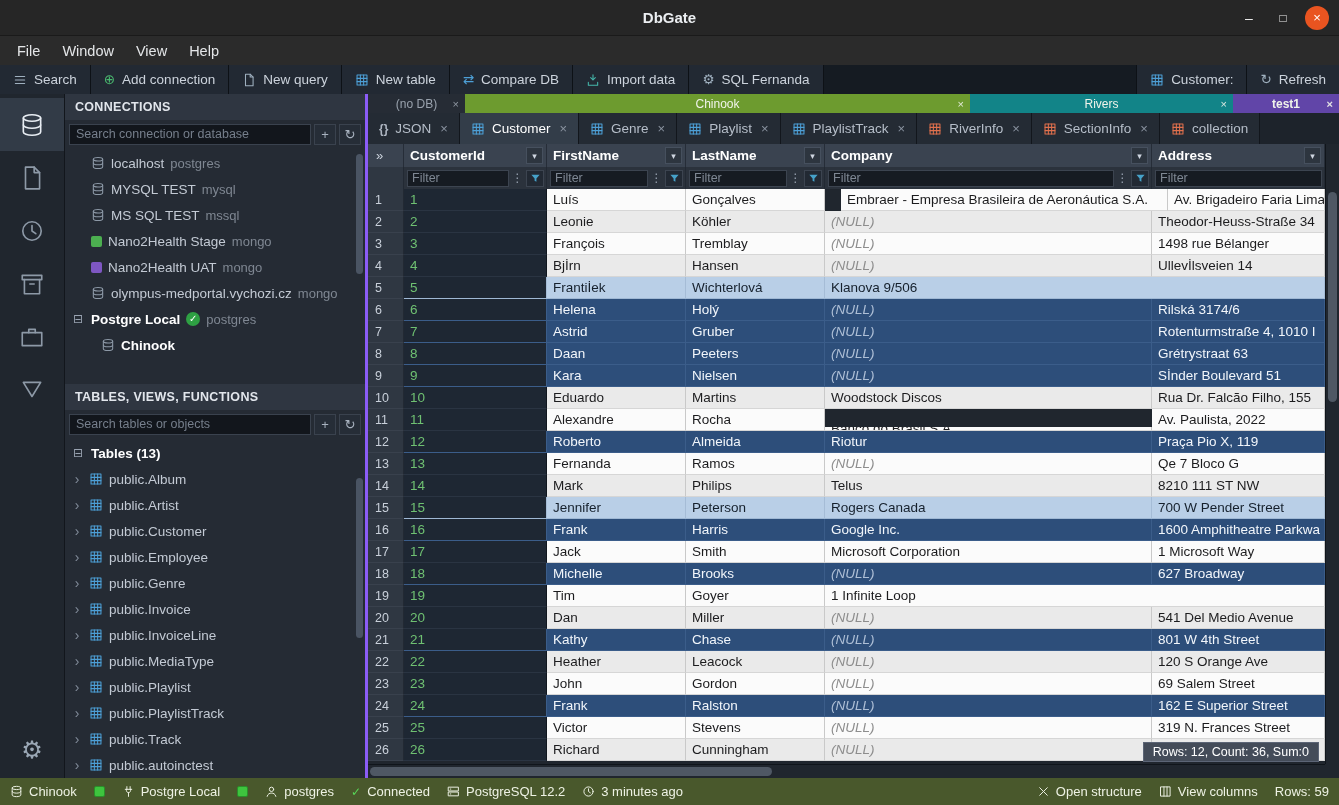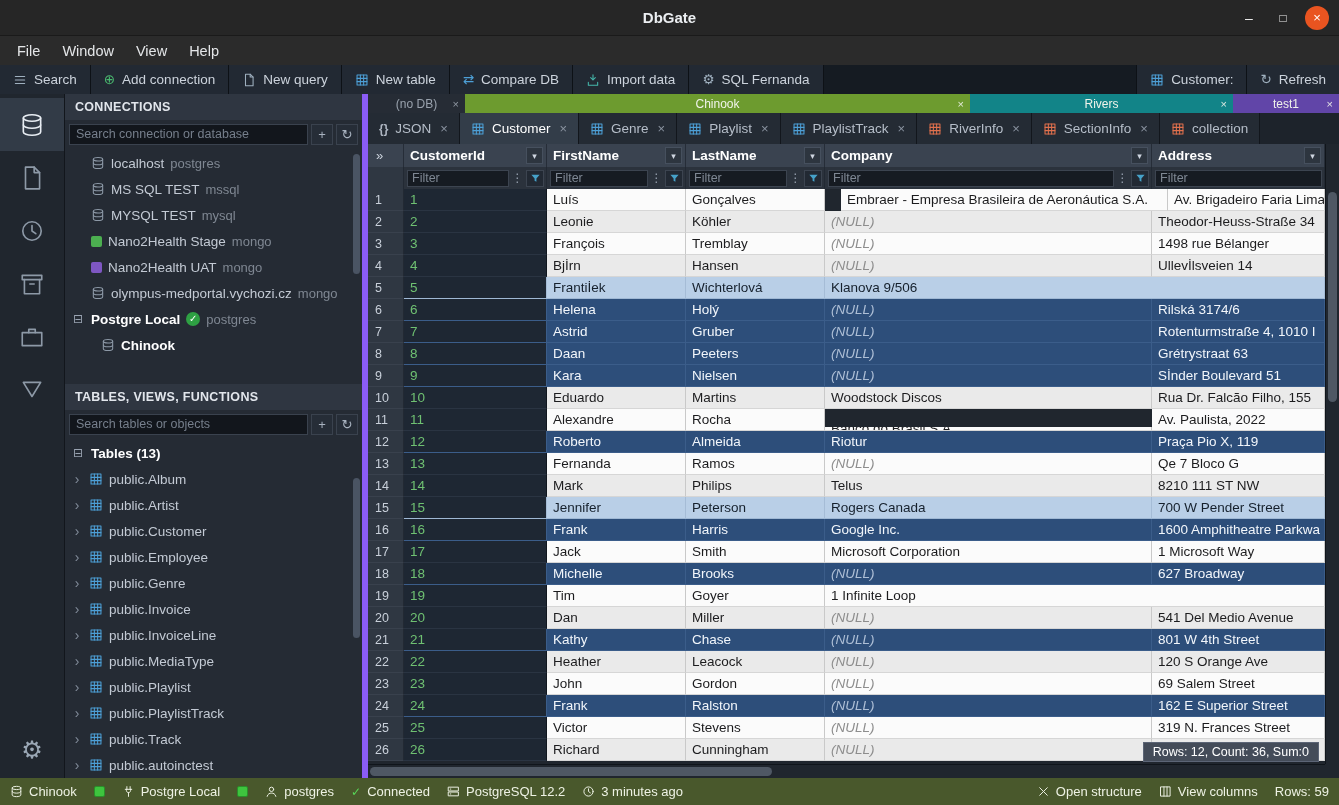--- a/index.html
+++ b/index.html
@@ -34,21 +34,21 @@
 
   
   .main { flex:1; display:flex; min-height:0; }
 
   .iconbar { flex:0 0 64px; background:#20262e; display:flex; flex-direction:column; align-items:center; padding-top:4px; border-right:1px solid #12161c; position:relative; }
   .ib-item { width:64px; height:53px; display:flex; align-items:center; justify-content:center; color:#8d99a7; }
   .ib-item svg { width:26px; height:26px; stroke-width:1.5; }
   .ib-item.active { background:#323b47; color:#e8edf3; }
   .ib-bottom { position:absolute; bottom:6px; left:0; width:64px; height:44px; display:flex; align-items:center; justify-content:center; color:#9aa7b5; font-size:24px; }
 
-  .leftpanel { flex:0 0 303px; background:#252b34; display:flex; flex-direction:column; border-right:6px solid #8b5cf6; min-height:0; }
+  .leftpanel { flex:0 0 303px; background:#252b34; display:flex; flex-direction:column; border-right:3px solid #8b5cf6; min-height:0; }
   .panel-header { flex:0 0 26px; background:#2f3641; color:#e2e6ec; font-size:12.5px; font-weight:bold; display:flex; align-items:center; padding:0 10px; letter-spacing:.3px; }
   .search-row { flex:0 0 28px; display:flex; align-items:center; padding:3px 4px; gap:3px; }
   .search-input { flex:1; min-width:0; height:21px; background:#12161c; border:1px solid #3a424e; color:#cfd5dd; font-size:12.5px; padding:0 6px; font-family:inherit; }
   .search-input::placeholder { color:#767f8c; }
   .sq-btn { flex:0 0 22px; height:21px; background:#262d37; border:1px solid #3a424e; color:#a8b2bf; display:flex; align-items:center; justify-content:center; font-size:13px; }
 
   .conn-list { flex:0 0 236px; overflow:hidden; position:relative; padding-top:2px; }
   .table-list { flex:1; overflow:hidden; position:relative; padding-top:2px; }
   .pthumb { position:absolute; right:2px; width:7px; background:#4a5463; border-radius:4px; }
 
@@ -293,34 +293,34 @@
           </div>
           <div class="tree-item">
             <span class="expbox"></span>
             <span class="si db-ic">
               <svg viewBox="0 0 24 24">
                 <ellipse cx="12" cy="5.5" rx="8" ry="3"></ellipse>
                 <path d="M4 5.5v13c0 1.7 3.6 3 8 3s8-1.3 8-3v-13"></path>
                 <path d="M4 12c0 1.7 3.6 3 8 3s8-1.3 8-3"></path>
               </svg>
             </span>
-            <span class="tname">MS SQL TEST</span>
-            <span class="tag">mssql</span>
+            <span class="tname">MYSQL TEST</span>
+            <span class="tag">mysql</span>
           </div>
           <div class="tree-item">
             <span class="expbox"></span>
             <span class="si db-ic">
               <svg viewBox="0 0 24 24">
                 <ellipse cx="12" cy="5.5" rx="8" ry="3"></ellipse>
                 <path d="M4 5.5v13c0 1.7 3.6 3 8 3s8-1.3 8-3v-13"></path>
                 <path d="M4 12c0 1.7 3.6 3 8 3s8-1.3 8-3"></path>
               </svg>
             </span>
-            <span class="tname">MYSQL TEST</span>
-            <span class="tag">mysql</span>
+            <span class="tname">MS SQL TEST</span>
+            <span class="tag">mssql</span>
           </div>
           <div class="tree-item">
             <span class="expbox"></span>
             <span class="dot-badge" style="background: rgb(76, 175, 80);"></span>
             <span class="tname">Nano2Health Stage</span>
             <span class="tag">mongo</span>
           </div>
           <div class="tree-item">
             <span class="expbox"></span>
             <span class="dot-badge" style="background: rgb(126, 87, 194);"></span>
@@ -500,21 +500,21 @@
             <span class="tg-close">×</span>
           </div>
           <div class="tabgroup tg-green" style="flex: 0 0 505px;">
             <span>Chinook</span>
             <span class="tg-close">×</span>
           </div>
           <div class="tabgroup tg-teal" style="flex: 0 0 263px;">
             <span>Rivers</span>
             <span class="tg-close">×</span>
           </div>
-          <div class="tabgroup tg-purple" style="flex: 1 1 0%;">
+          <div class="tabgroup tg-purple" style="flex: 1 1 0%; font-weight: bold;">
             <span>test1</span>
             <span class="tg-close">×</span>
           </div>
         </div>
       <div class="tabstrip" id="tabstrip">
           <div class="tab">
             <span class="gi braces">{}</span>
             <span class="tab-label">JSON</span>
             <span class="tab-close">×</span>
           </div>

